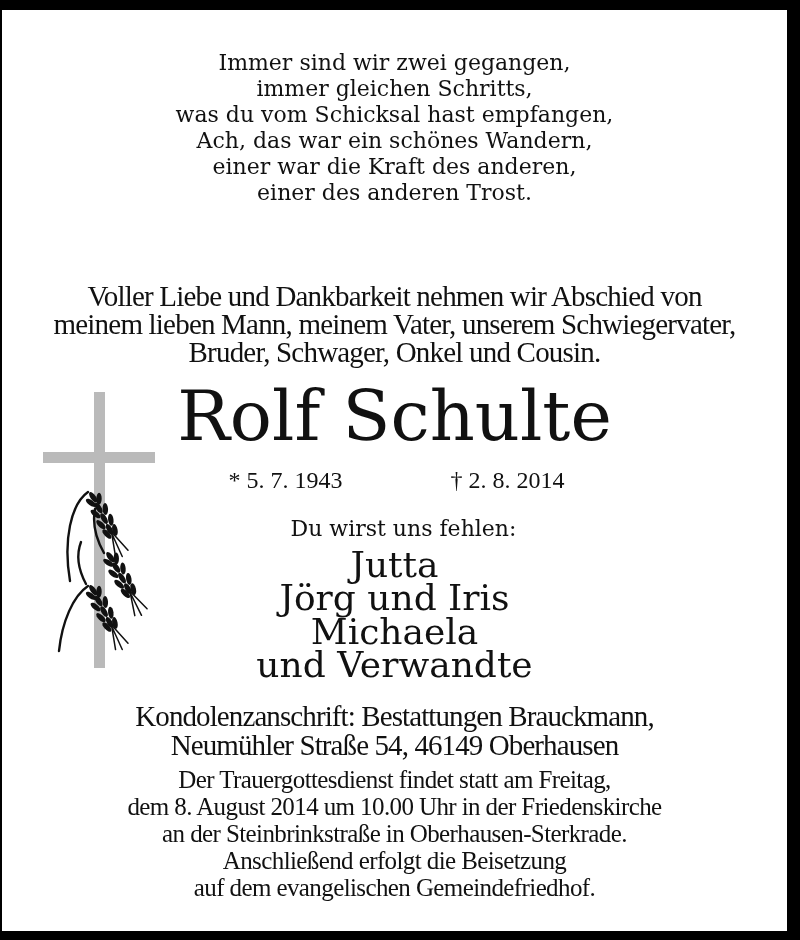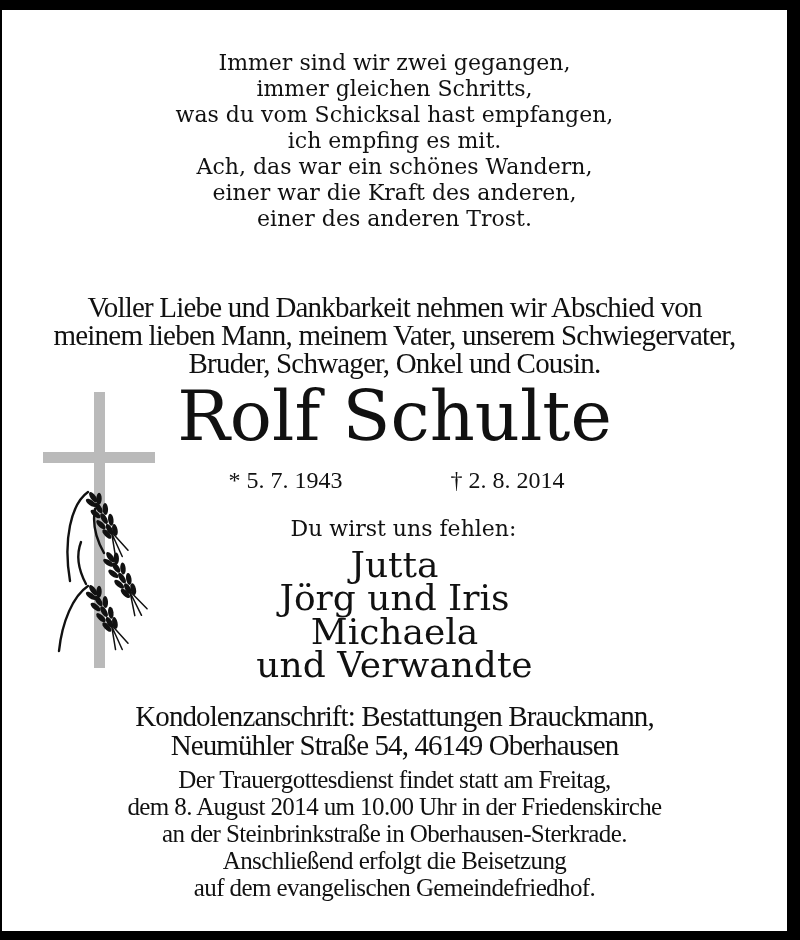--- a/index.html
+++ b/index.html
@@ -12,21 +12,21 @@
     border-color: #000000;
     border-width: 10px 13px 9px 2px; 
     overflow: hidden;
     font-family: "DejaVu Serif", serif;
     color: #111111;
   }
   .content { position: relative; width: 100%; height: 100%; }
   .block { position: absolute; left: 0; right: 0; text-align: center; white-space: nowrap; }
 
   .poem      { top: 40px;  font-size: 22px; line-height: 26px; }
-  .intro     { top: 283px; font-family: "Liberation Serif", serif; font-size: 29px; line-height: 28px; letter-spacing: -0.8px; }
+  .intro     { top: 272px; font-family: "Liberation Serif", serif; font-size: 29px; line-height: 28px; letter-spacing: -0.8px; }
   .name      { top: 379px; font-size: 70px; line-height: 54px; font-weight: normal; margin: 0; }
   .dates     { top: 455px; font-family: "Liberation Serif", serif; font-size: 24px; line-height: 30px;
                display: flex; justify-content: space-between; width: 336px; left: 50%; right: auto;
                margin-left: -166px; }
   .fehlen    { top: 505px; font-size: 22px; line-height: 28px; padding-left: 18px; }
   .mourners  { top: 538px; font-size: 36px; line-height: 33.4px; }
   .kondolenz { top: 692px; font-family: "Liberation Serif", serif; font-size: 29px; line-height: 28.5px; letter-spacing: -0.9px; }
   .service   { top: 756px; font-family: "Liberation Serif", serif; font-size: 25px; line-height: 27px; letter-spacing: -0.6px; }
 
   .graphic { position: absolute; left: 41px; top: 378px; width: 115px; height: 285px; }
@@ -34,21 +34,20 @@
 </head>
 <body>
 
 <div class="page">
   <div class="content">
 
     <div class="block poem">
       <div>Immer sind wir zwei gegangen,</div>
       <div>immer gleichen Schritts,</div>
       <div>was du vom Schicksal hast empfangen,</div>
-      <div>ich empfing es mit.</div>
       <div>Ach, das war ein schönes Wandern,</div>
       <div>einer war die Kraft des anderen,</div>
       <div>einer des anderen Trost.</div>
     </div>
 
     <div class="block intro">
       <div>Voller Liebe und Dankbarkeit nehmen wir Abschied von</div>
       <div>meinem lieben Mann, meinem Vater, unserem Schwiegervater,</div>
       <div>Bruder, Schwager, Onkel und Cousin.</div>
     </div>

